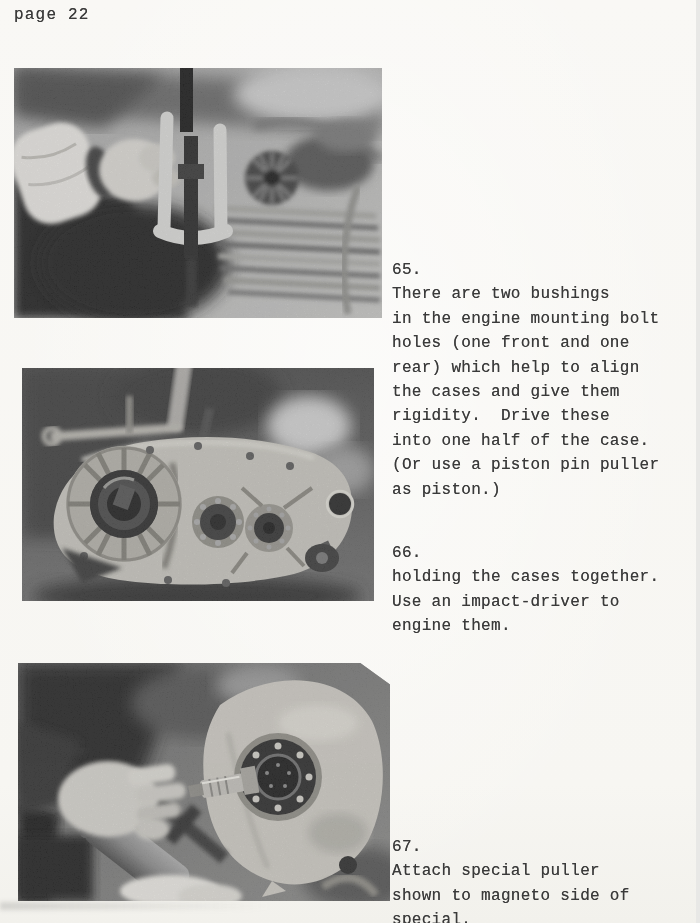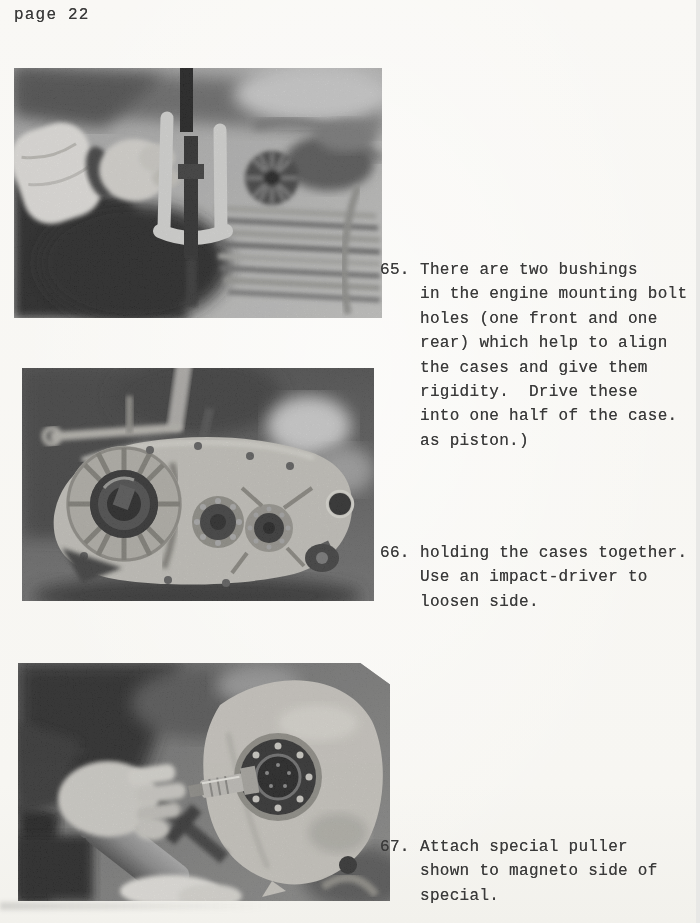--- a/index.html
+++ b/index.html
@@ -16,23 +16,24 @@
     font-size:16px; letter-spacing:1.2px;
     text-shadow:0 0 0.6px rgba(58,58,58,0.8);
   }
   .photo { position:absolute; margin:0; padding:0; background:#9a9a9a; }
   .photo svg { display:block; width:100%; height:100%; }
   #photo1 { left:14px; top:68px;  width:368px; height:250px; }
   #photo2 { left:22px; top:368px; width:352px; height:233px; }
   #photo3 { left:18px; top:663px; width:372px; height:238px;
             clip-path: polygon(0 0, 92% 0, 100% 9%, 100% 100%, 0 100%); }
   .instruction {
-    position:absolute; left:380px; display:flex;
+    position:absolute; left:392px; display:flex;
     font-size:16px; line-height:24.4px; letter-spacing:0.3px;
     text-shadow:0 0 0.6px rgba(58,58,58,0.75);
+    flex-direction:column;
   }
   .instruction .num { width:40px; flex:none; }
   .instruction .line { white-space:pre; }
   #inst65 { top:258px; }
   #inst66 { top:541px; }
   #inst67 { top:835px;justify-content:center; }
   .scan-smudge {
     position:absolute; left:0; top:902px; width:340px; height:8px;
     background:linear-gradient(90deg, rgba(120,120,118,0.25), rgba(120,120,118,0) 80%);
     filter:blur(2px);
@@ -132,20 +133,21 @@
   <div class="instruction" id="inst65">
     <span class="num">65.</span>
     <div class="lines">
       <div class="line">There are two bushings</div>
       <div class="line">in the engine mounting bolt</div>
       <div class="line">holes (one front and one</div>
       <div class="line">rear) which help to align</div>
       <div class="line">the cases and give them</div>
       <div class="line">rigidity.  Drive these</div>
       <div class="line">into one half of the case.</div>
+      <div class="line">(Or use a piston pin puller</div>
       <div class="line">as piston.)</div>
     </div>
   </div>
 
   <figure class="photo" id="photo2" aria-label="Engine crankcase half with webbed ribs and exposed bearings">
     <svg viewBox="0 0 352 233" role="img">
       <defs>
         <linearGradient id="p2bg" x1="0" y1="0" x2="0" y2="1">
           <stop offset="0" stop-color="#4d4d4d"></stop>
             <stop offset="1" stop-color="#707070"></stop>
@@ -259,21 +261,21 @@
       <rect width="352" height="233" filter="url(#p2gD)" opacity="0.10"></rect>
       <rect width="352" height="233" filter="url(#p2gL)" opacity="0.10"></rect>
     </svg>
   </figure>
 
   <div class="instruction" id="inst66">
     <span class="num">66.</span>
     <div class="lines">
       <div class="line">holding the cases together.</div>
       <div class="line">Use an impact-driver to</div>
-      <div class="line">loosen side.</div>
+      <div class="line">engine them.</div>
     </div>
   </div>
 
   <figure class="photo" id="photo3" aria-label="Hand holding impact driver with special puller attached to magneto side of engine">
     <svg viewBox="0 0 372 238" role="img">
       <defs>
         <linearGradient id="p3bg" x1="0" y1="0" x2="1" y2="1">
           <stop offset="0" stop-color="#696969"></stop>
             <stop offset="1" stop-color="#8c8c8a"></stop>
         </linearGradient>

